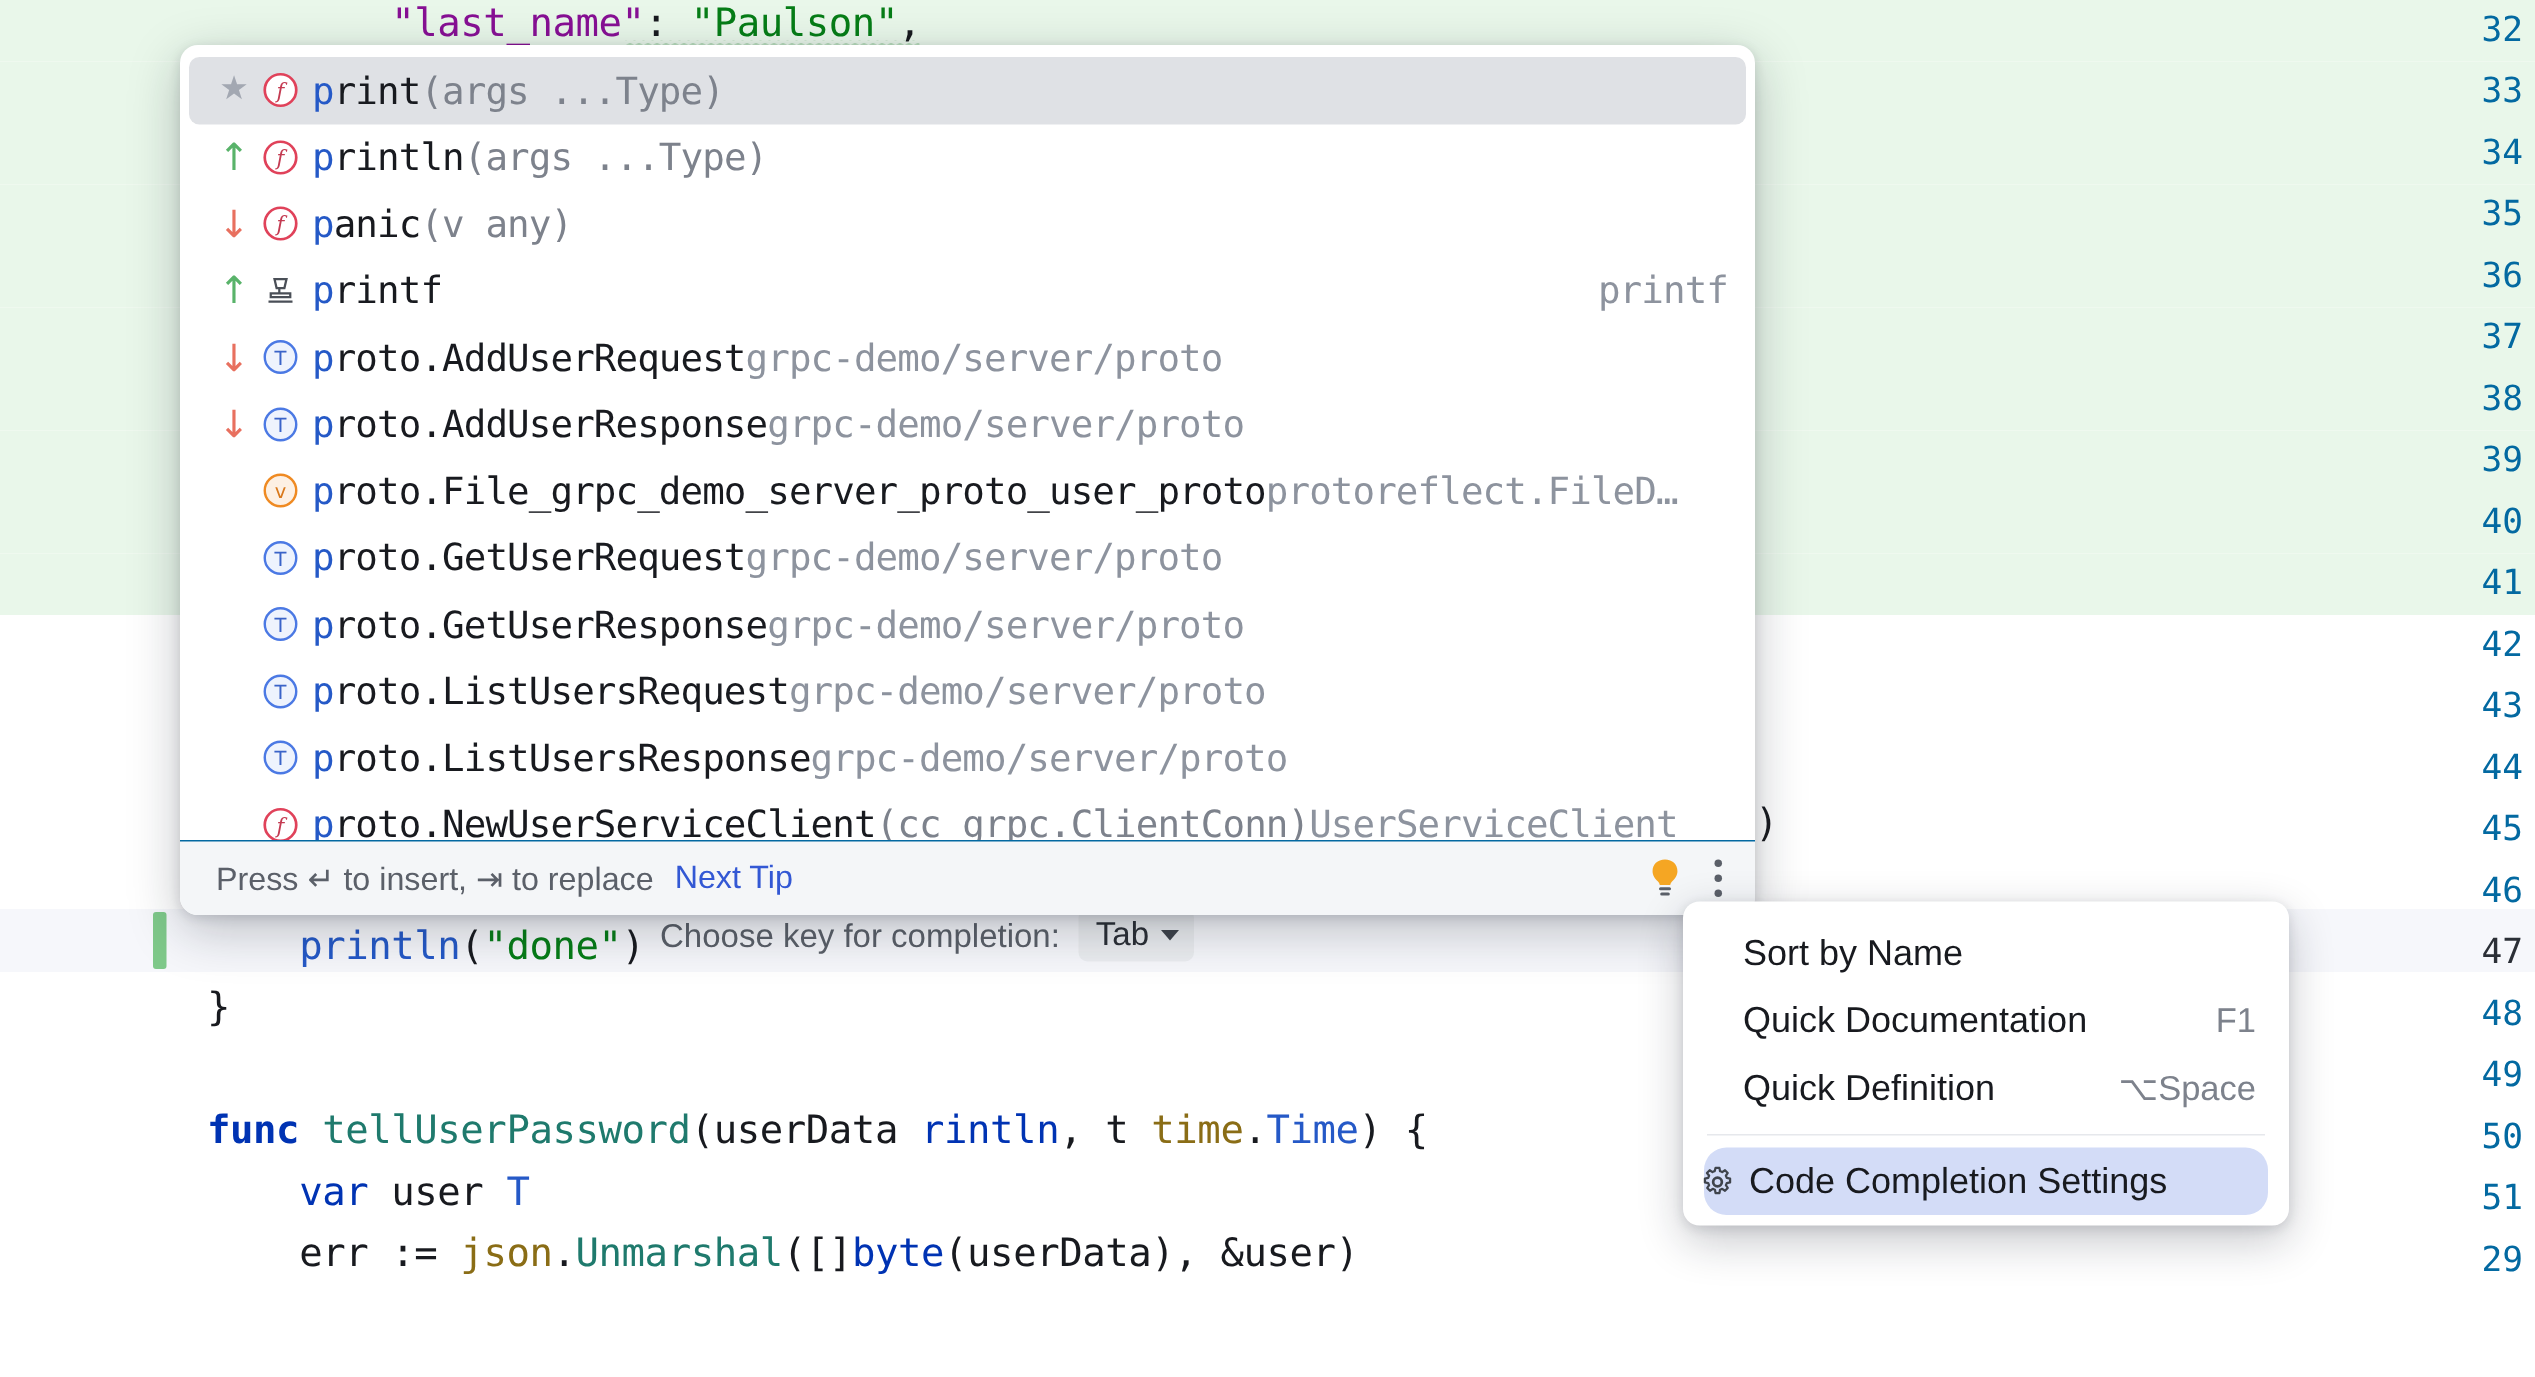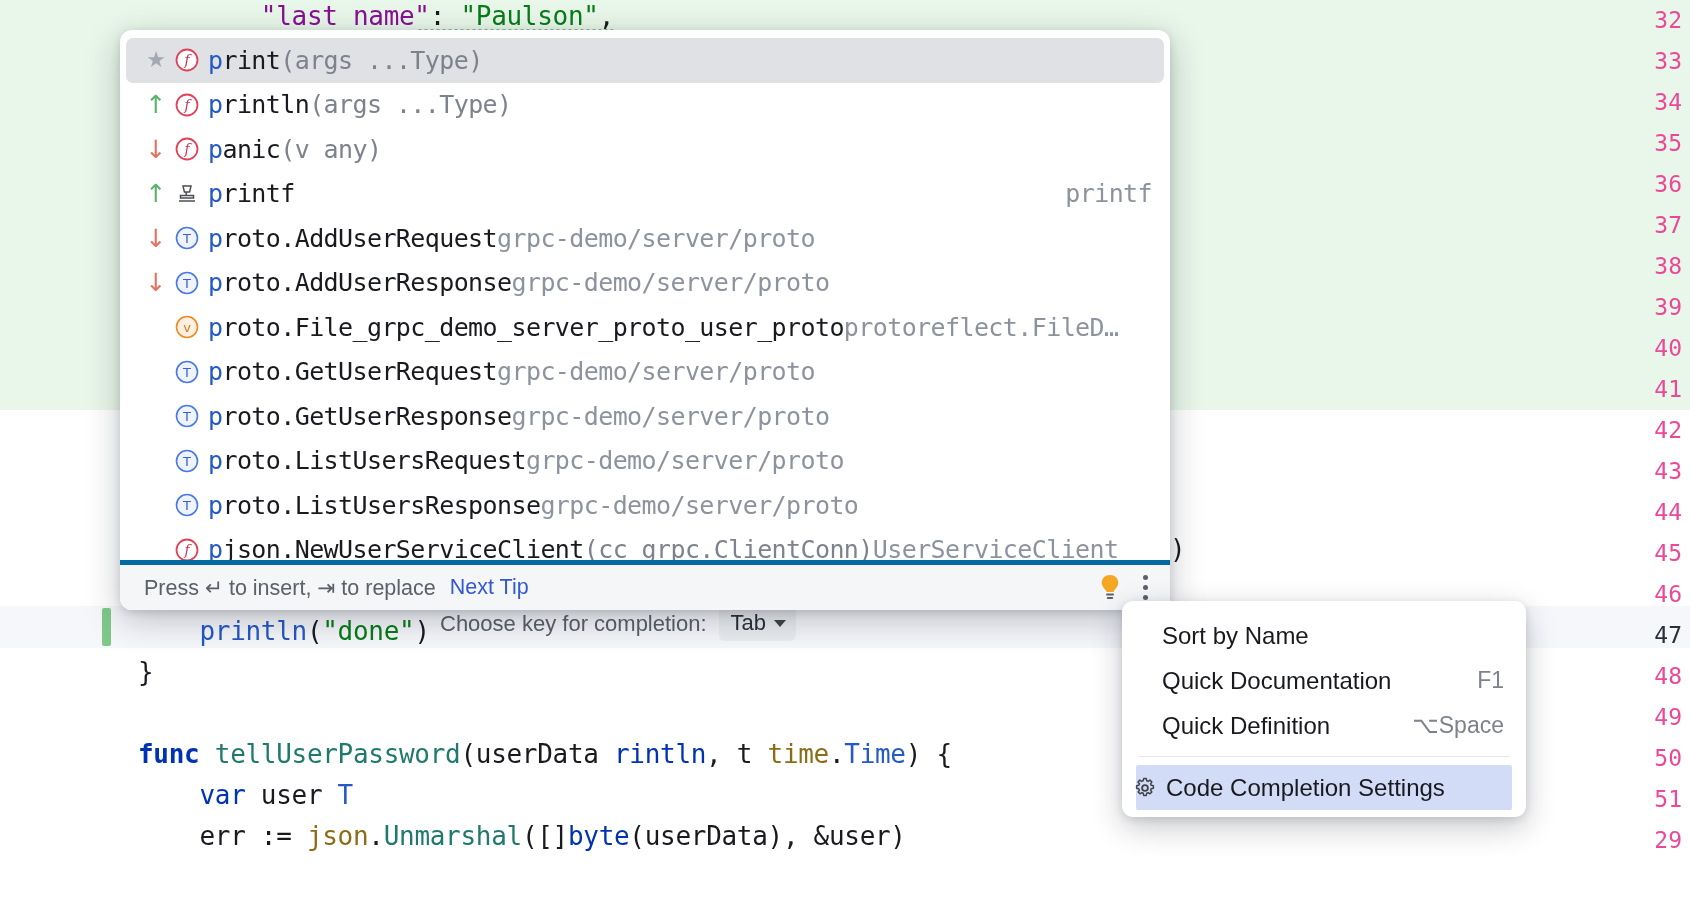--- a/index.html
+++ b/index.html
@@ -13,21 +13,21 @@
   #root { position: relative; width: 1690px; height: 918px; background: #ffffff; }
 
   
   .editor { position: absolute; inset: 0; background: #ffffff; }
 
   .line-num {
     position: absolute; right: 8px;
     width: 92px; text-align: right;
     font-family: "DejaVu Sans Mono", monospace;
     font-size: 23px; line-height: 41px;
-    color: #ec4899;
+    color: #0369a1;
     letter-spacing: 0px;
   }
   .line-num.current { color: #2b2f36; }
 
   .diffmark {
     position: absolute; left: 102px; width: 9px;
     border-radius: 2px;
   }
   .diffmark.added { background: #7fc98a; }
 
@@ -124,21 +124,21 @@
     font-family: "DejaVu Sans Mono", monospace;
     font-size: 25px; letter-spacing: -0.6px;
     color: #8d939e;
     white-space: pre;
   }
 
   
   .popup-footer {
     position: absolute; left: 0; right: 0; bottom: 0; height: 50px;
     background: #f4f6f8;
-    border-top: 5px solid #0369a1;
+    border-top: 1px solid #0369a1;
     display: flex; align-items: center;
     padding: 0 22px 0 24px;
   }
   .footer-text {
     font-size: 21.5px; color: #5b6069;
     font-family: "Liberation Sans", sans-serif;
   }
   .footer-link {
     font-size: 21.5px; color: #3358d4; margin-left: 14px; cursor: pointer;
   }
@@ -186,21 +186,21 @@
     font-family: "Liberation Sans", sans-serif;
     cursor: pointer;
   }
   .ctx-item .ctx-icon {
     width: 26px; flex: 0 0 26px; margin-left: -30px; margin-right: 8px;
     display: flex; align-items: center; justify-content: center;
   }
   .ctx-item .ctx-shortcut { margin-left: auto; color: #7d828c; font-size: 23px; }
   .ctx-item.highlight {
     background: #d3dcf7;
-    border-radius: 2px;
+    border-radius: 15px;
     margin: 0 14px;
     padding-left: 26px;
   }
   .ctx-sep { height: 1px; background: #e6e8ec; margin: 8px 16px; }
 </style>
 </head>
 <body>
 
 <div id="root">
 
@@ -401,21 +401,21 @@
       </div>
 
       <div class="cmpl-row">
         <span class="arrow none">↑</span>
         <span class="kicon">
           <svg width="26" height="26" viewBox="0 0 26 26">
               <circle cx="13" cy="13" r="10.5" fill="#fff" stroke="#e0425a" stroke-width="1.8"></circle>
               <text x="13" y="18" font-size="14" font-family="DejaVu Serif, serif" font-style="italic" text-anchor="middle" fill="#c43b52">f</text>
             </svg>
         </span>
-        <span class="cmpl-text"><span class="match">p</span><span>json.NewUserServiceClient</span><span class="sig">(cc grpc.ClientConn)</span></span>
+        <span class="cmpl-text"><span class="match">p</span><span>roto.NewUserServiceClient</span><span class="sig">(cc grpc.ClientConn)</span></span>
         <span class="cmpl-tail">UserServiceClient</span>
       </div>
     </div>
 
     <div class="popup-footer">
       <span class="footer-text">Press ↵ to insert, ⇥ to replace</span>
       <span class="footer-link">Next Tip</span>
       <span class="footer-right">
         <span class="bulb">
           <svg width="24" height="30" viewBox="0 0 24 30">

